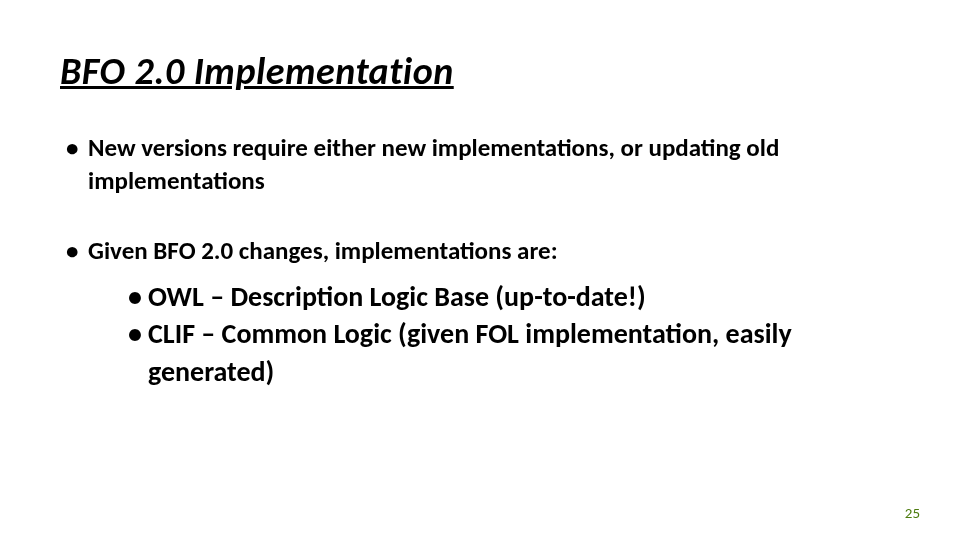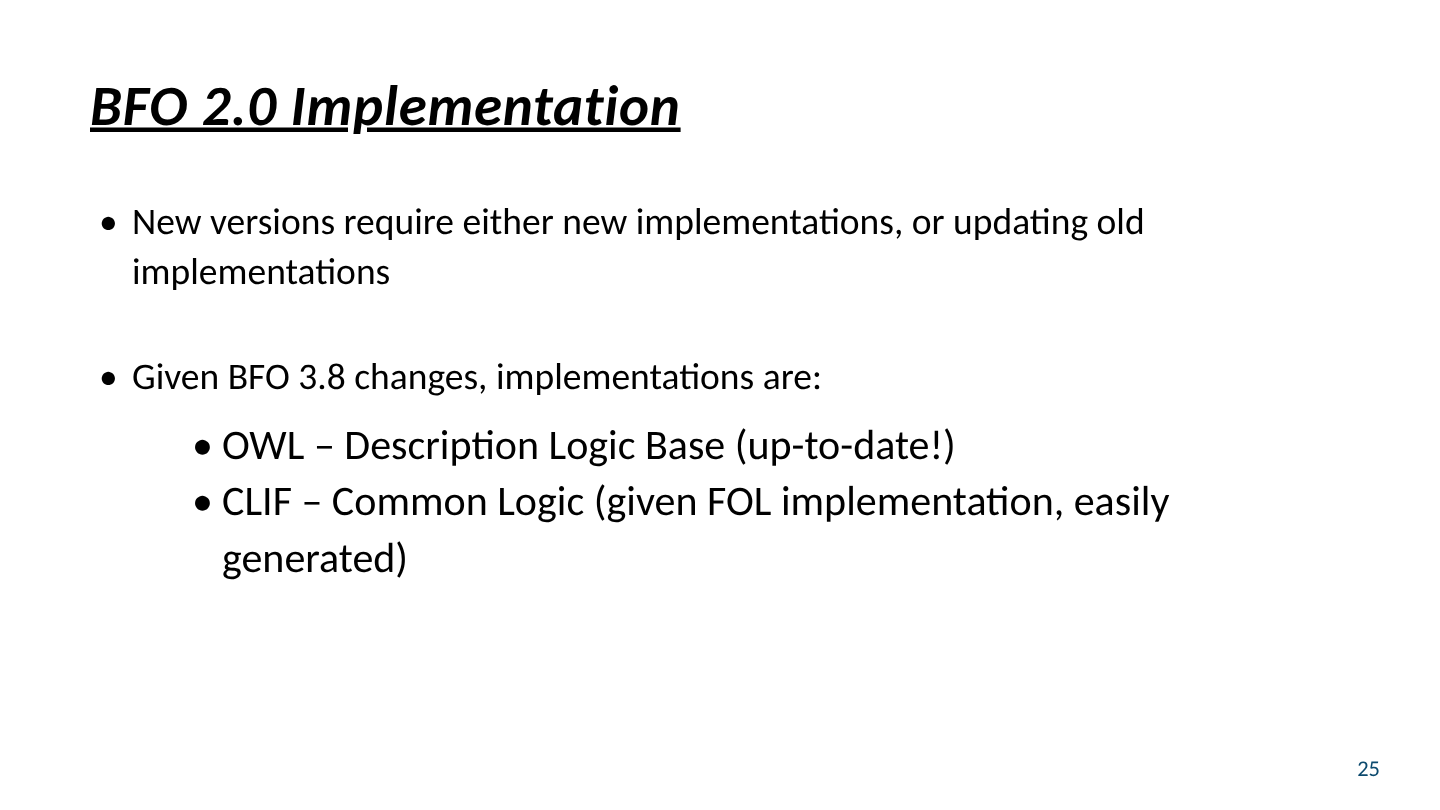--- a/index.html
+++ b/index.html
@@ -1,38 +1,38 @@
 <!DOCTYPE html>
 <html><head>
 <meta charset="utf-8">
 <style>
   * { margin: 0; padding: 0; box-sizing: border-box; }
   html, body { width: 960px; height: 540px; background: #fff; font-family: Calibri, "Segoe UI", Arial, sans-serif; color: #000; }
   .slide { position: relative; width: 960px; height: 540px; padding: 48px 60px 30px 60px; }
   .title { font-size: 38px; font-weight: 700; font-style: italic; text-decoration: underline; margin-bottom: 38px; letter-spacing: 0.5px; }
   .bullets { list-style: none; }
-  .lvl1 { font-size: 25px; line-height: 1.3; margin-bottom: 38px; padding-left: 28px; position: relative; }
+  .lvl1 { font-size: 25px; line-height: 1.3; margin-bottom: 38px; padding-left: 28px; position: relative; font-weight: bold; }
   .lvl1::before { content: "•"; position: absolute; left: 6px; top: 0; }
   .sub { list-style: none; margin-top: 10px; }
   .lvl2 { font-size: 28px; line-height: 1.35; padding-left: 60px; position: relative; }
   .lvl2::before { content: "•"; position: absolute; left: 40px; top: 0; }
-  .pagenum { position: absolute; right: 40px; bottom: 18px; font-size: 15px; color: #0c4a6e; }
+  .pagenum { position: absolute; right: 40px; bottom: 18px; font-size: 15px; color: #4d7c0f; }
 </style>
 </head>
 <body>
 
 <div class="slide">
   <h1 class="title">BFO 2.0 Implementation</h1>
 
   <ul class="bullets">
     <li class="lvl1">
       <span>New versions require either new implementations, or updating old implementations</span>
     </li>
     <li class="lvl1">
-      <span>Given BFO 3.8 changes, implementations are:</span>
+      <span>Given BFO 2.0 changes, implementations are:</span>
       <ul class="sub">
         <li class="lvl2">OWL – Description Logic Base (up-to-date!)</li>
         <li class="lvl2">CLIF – Common Logic (given FOL implementation, easily generated)</li>
       </ul>
     </li>
   </ul>
 
   <div class="pagenum">25</div>
 </div>
 

